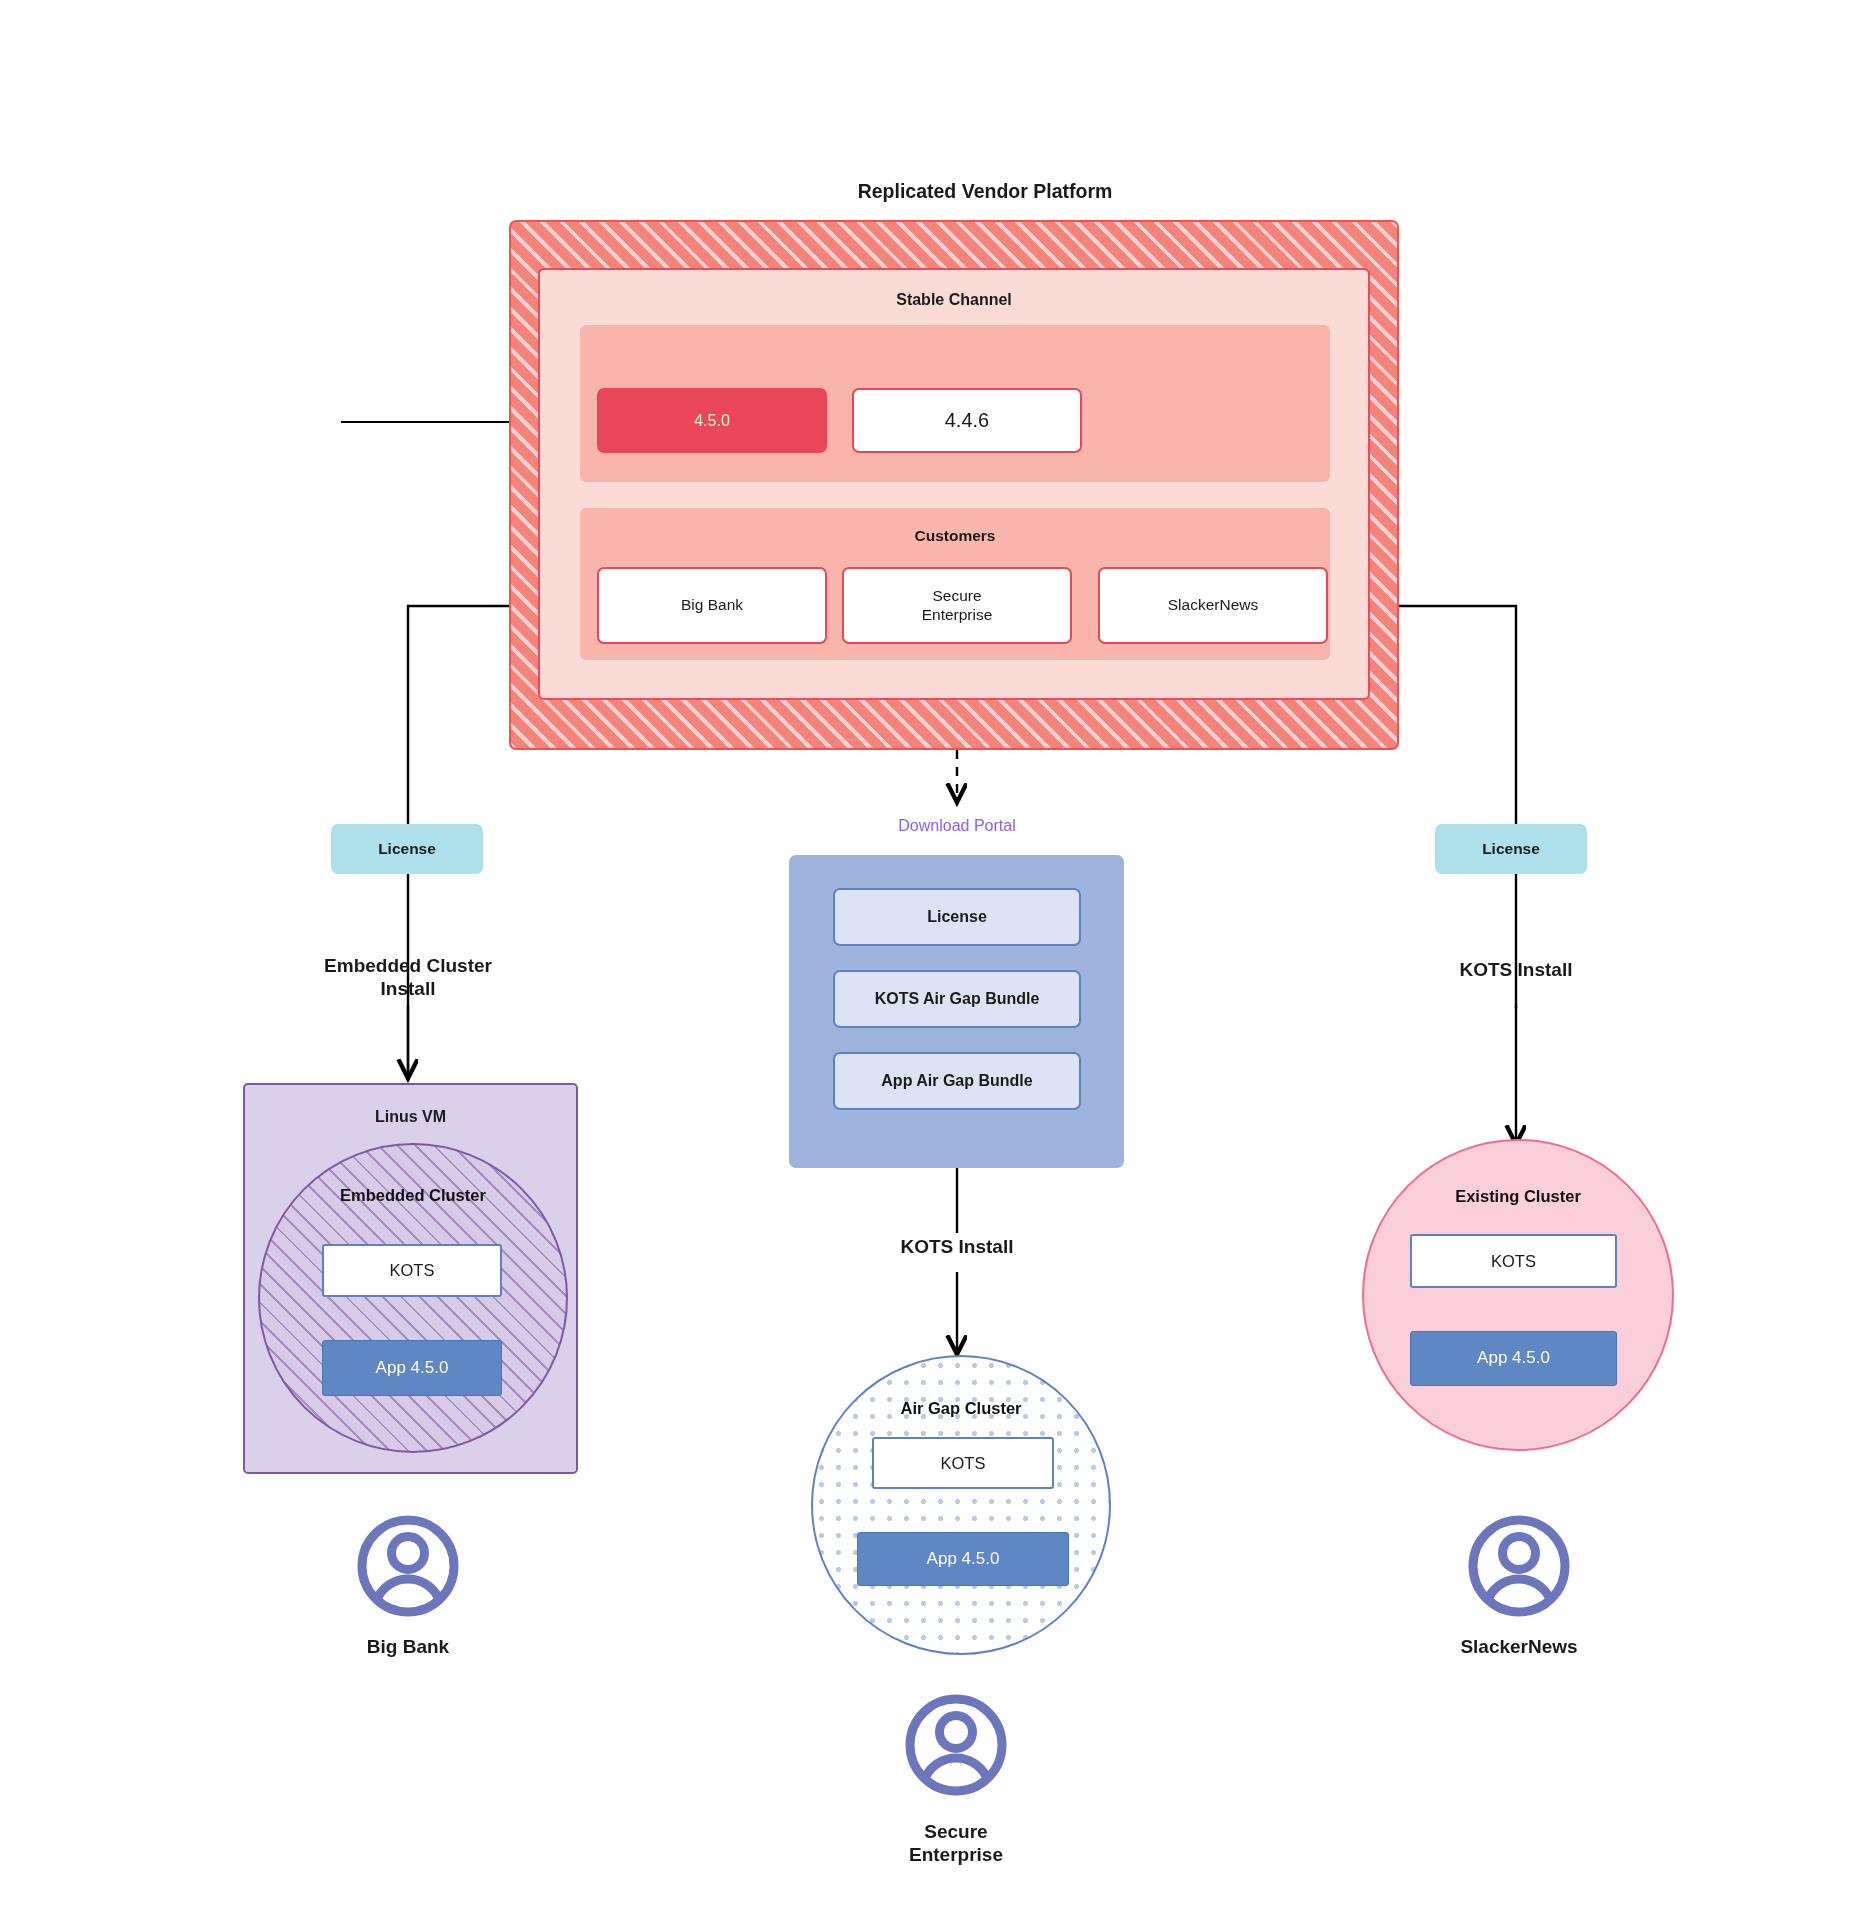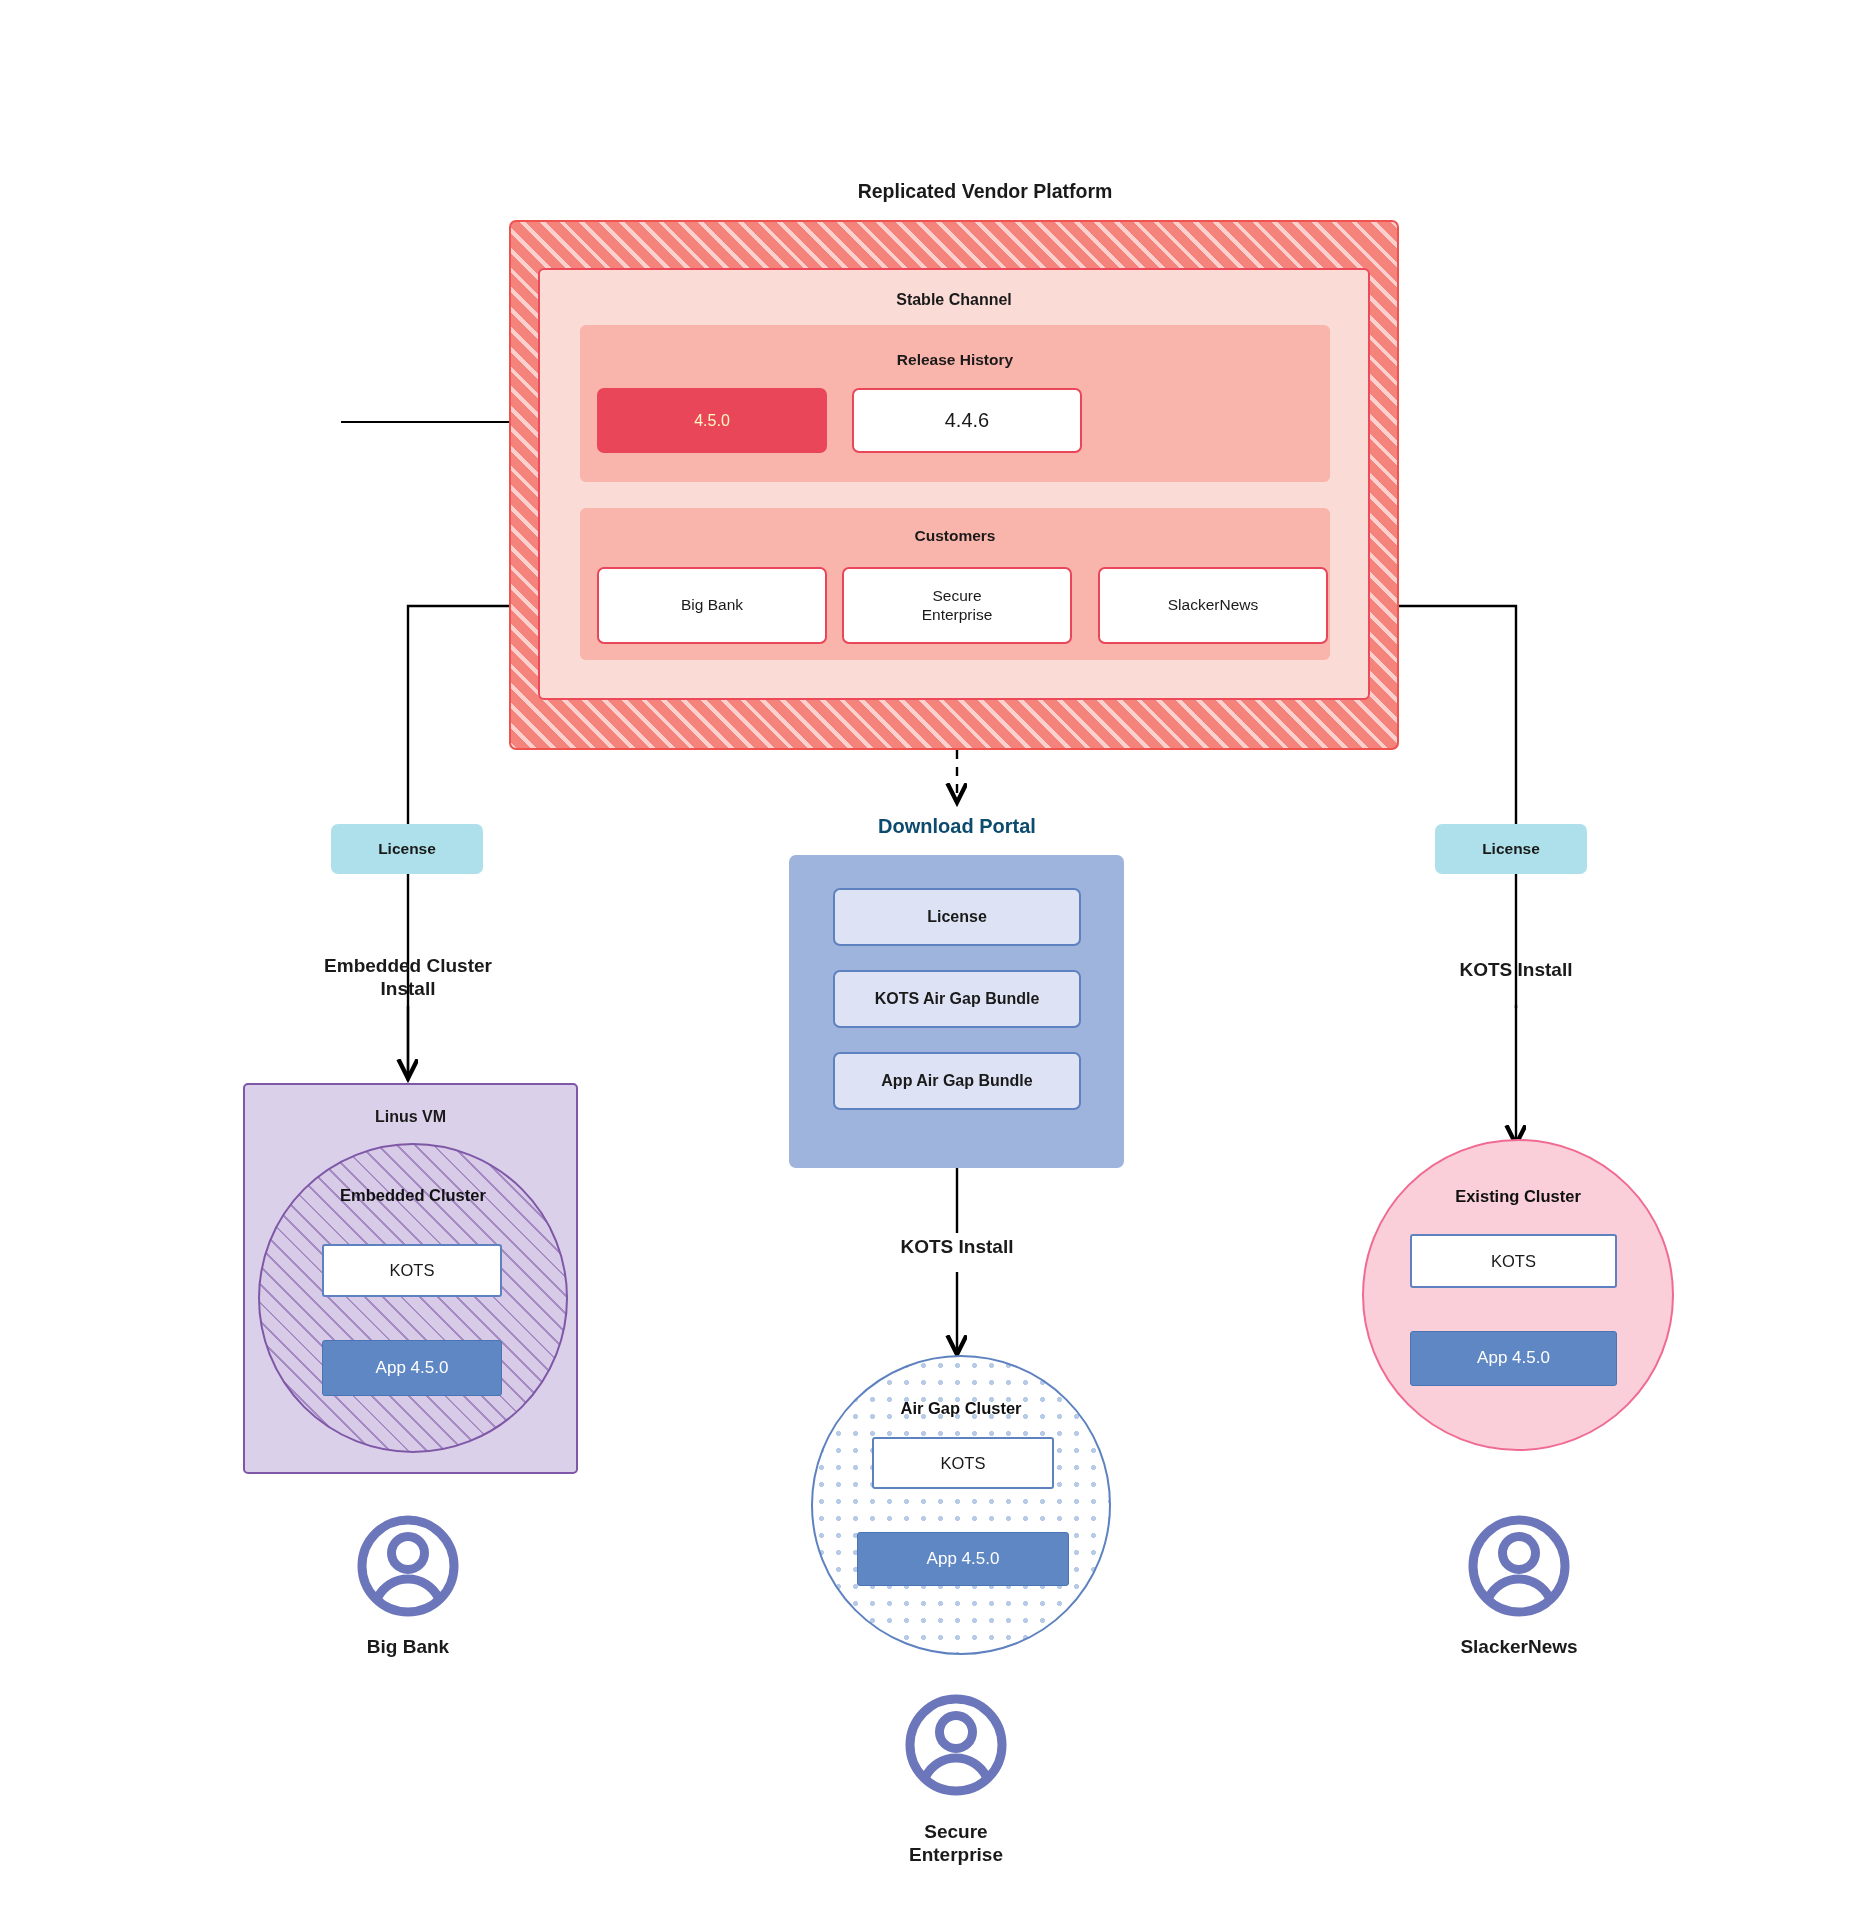--- a/index.html
+++ b/index.html
@@ -118,23 +118,23 @@
 
   
   .flow-label {
     font-size: 19px;
     font-weight: 700;
     color: #1a1a1a;
   }
 
   
   .portal-title {
-    font-size: 20px;
-    font-weight: 700;
-    color: #0c4a6e;
+    font-size: 16px;
+    font-weight: 400;
+    color: #8b5cf6;
   }
   .portal-box {
     background: #9fb4dd;
     border-radius: 7px;
   }
   .portal-item {
     background: #dde3f4;
     border: 2px solid #5e82c0;
     border-radius: 7px;
     color: #1a1a1a;
@@ -260,21 +260,20 @@
   </svg>
 
   <div class="abs ctr platform-title" style="left:700px; top:178px; width:570px; height:28px;">Replicated Vendor Platform</div>
 
   <div class="abs platform-outer" style="left:509px; top:220px; width:890px; height:530px;"></div>
 
   <div class="abs channel-box" style="left:538px; top:268px; width:832px; height:432px;"></div>
   <div class="abs ctr channel-title" style="left:538px; top:288px; width:832px; height:24px;">Stable Channel</div>
 
   <div class="abs inner-panel" style="left:580px; top:325px; width:750px; height:157px;"></div>
-  <div class="abs ctr panel-title" style="left:580px; top:349px; width:750px; height:22px;">Release History</div>
 
   <div class="abs ctr release-active" style="left:597px; top:388px; width:230px; height:65px;">4.5.0</div>
   <div class="abs ctr release-old" style="left:852px; top:388px; width:230px; height:65px;">4.4.6</div>
 
   <div class="abs inner-panel" style="left:580px; top:508px; width:750px; height:152px;"></div>
   <div class="abs ctr panel-title" style="left:580px; top:525px; width:750px; height:22px;">Customers</div>
 
   <div class="abs ctr customer-box" style="left:597px; top:567px; width:230px; height:77px;">Big Bank</div>
   <div class="abs ctr customer-box" style="left:842px; top:567px; width:230px; height:77px; white-space:pre-line;">Secure
 Enterprise</div>

